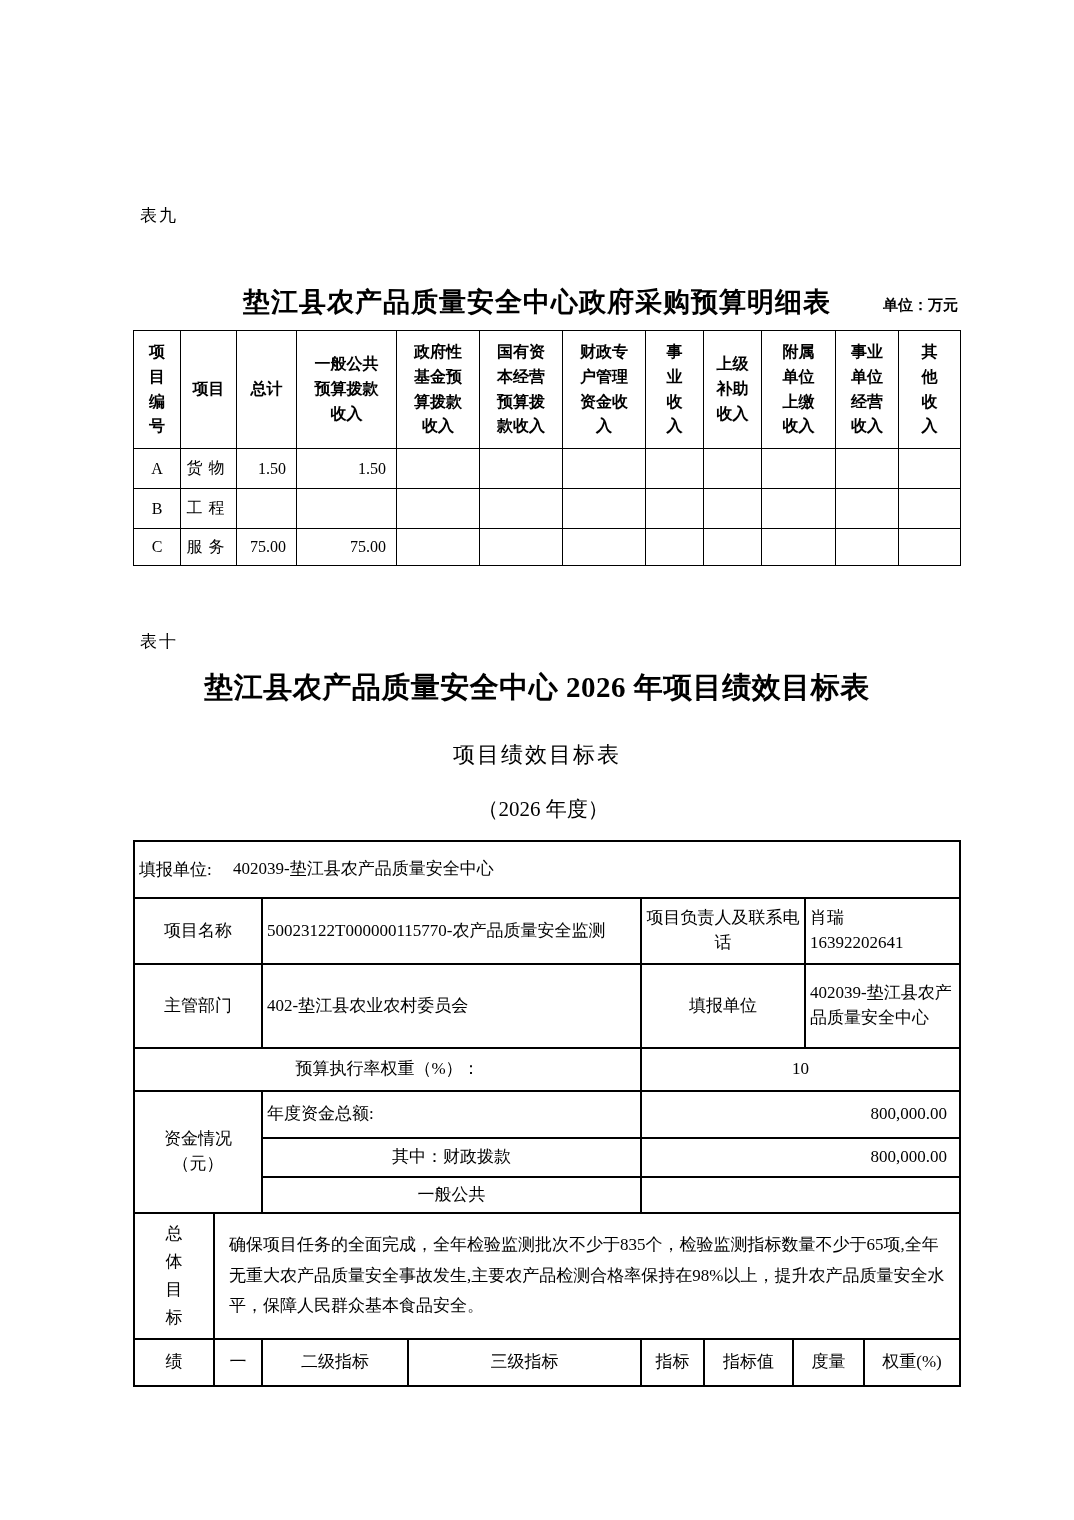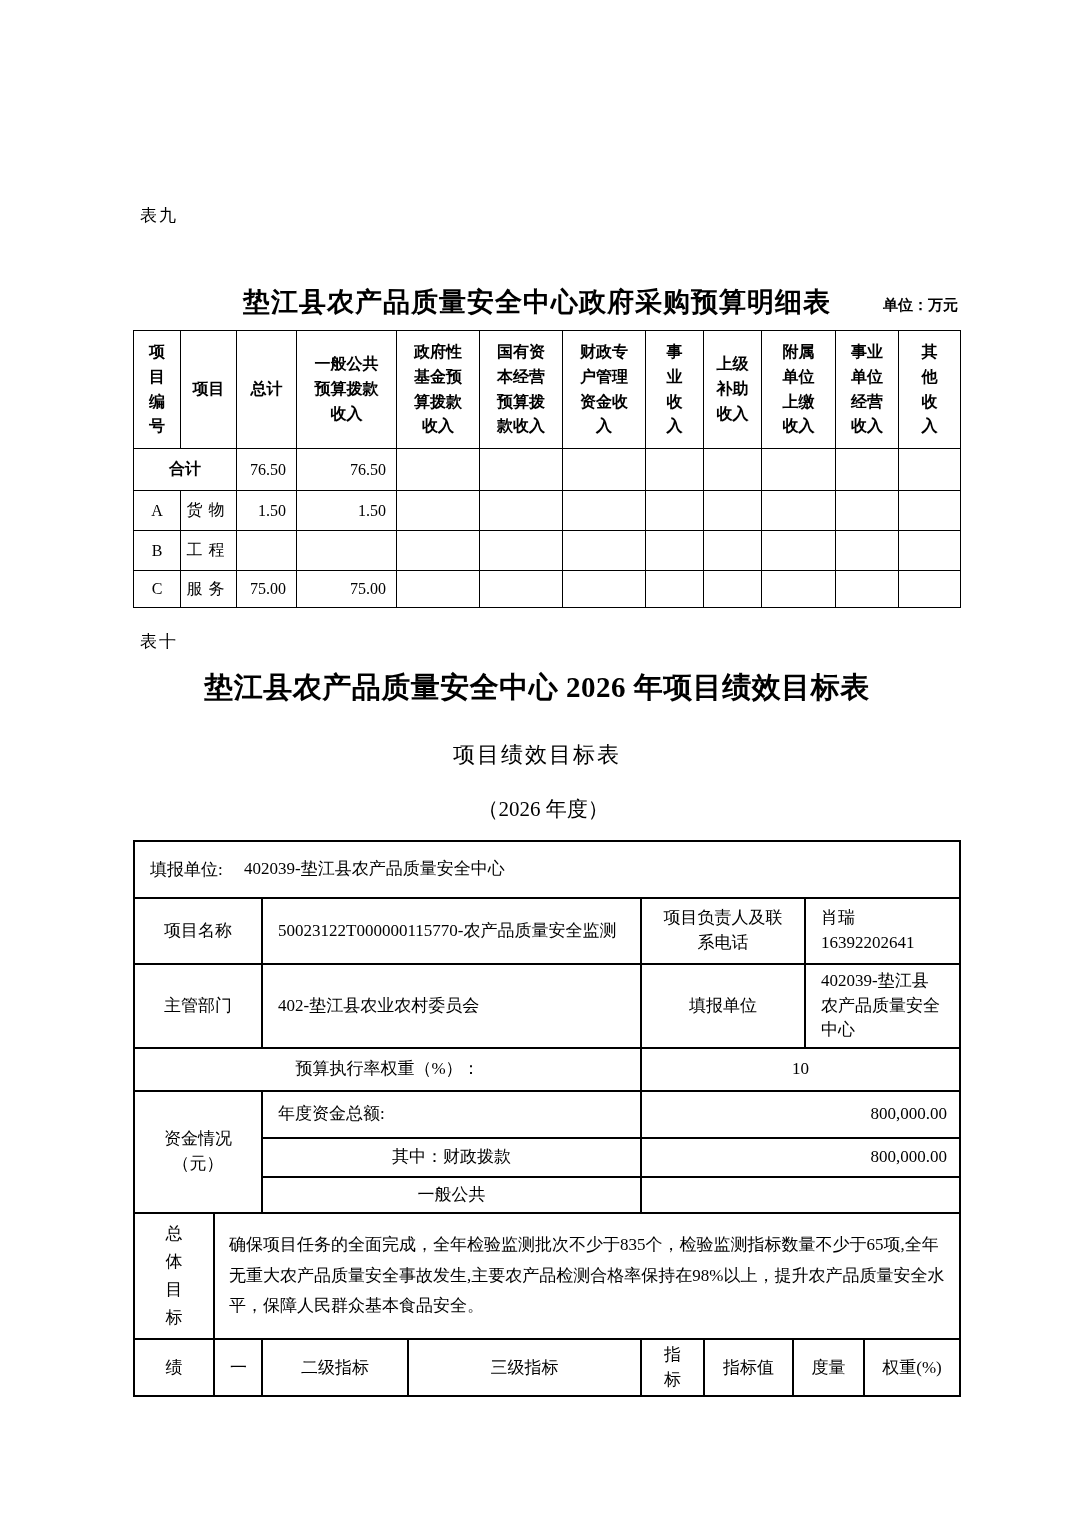--- a/index.html
+++ b/index.html
@@ -47,21 +47,21 @@
   .t1 .c { text-align: center; }
   .t1 .num { text-align: right; padding-right: 10px; font-size: 16px; }
   .t1 .hei {
     font-family: "Liberation Sans", "DejaVu Sans", sans-serif;
     font-weight: bold;
   }
   .t1 .fs { letter-spacing: 6px; text-align: center; }
 
   
   .t2 { left: 133px; top: 840px; width: 826px; }
-  .t2 td { border-width: 2px; font-size: 17px; padding: 3px 15px; line-height: 1.45; }
+  .t2 td { border-width: 2px; font-size: 17px; padding: 3px 4px; line-height: 1.45; }
   .t2 .c { text-align: center; }
   .t2 .l { text-align: left; }
   .t2 .num { text-align: right; padding-right: 12px; }
   .t2 .fill-row { display: flex; align-items: center; }
   .t2 .fill-lbl { width: 78px; line-height: 1.5; }
   .t2 .fill-val { padding-left: 16px; }
   .t2 .vert { text-align: center; line-height: 1.65; padding: 6px 2px; }
   .t2 .goal { line-height: 1.8; padding: 8px 14px; text-align: left; }
 </style>
 </head>
@@ -124,33 +124,20 @@
 收入</th>
     <th class="pre">事业
 单位
 经营
 收入</th>
     <th class="pre">其
 他
 收
 入</th>
   </tr>
-  <tr style="height:42px;">
-    <td colspan="2" class="c hei">合计</td>
-    <td class="num">76.50</td>
-    <td class="num">76.50</td>
-    <td></td>
-        <td></td>
-        <td></td>
-    <td></td>
-        <td></td>
-        <td></td>
-    <td></td>
-        <td></td>
-  </tr>
   <tr style="height:40px;">
     <td class="c">A</td>
     <td class="fs">货物</td>
     <td class="num">1.50</td>
     <td class="num">1.50</td>
     <td></td>
         <td></td>
         <td></td>
     <td></td>
         <td></td>

